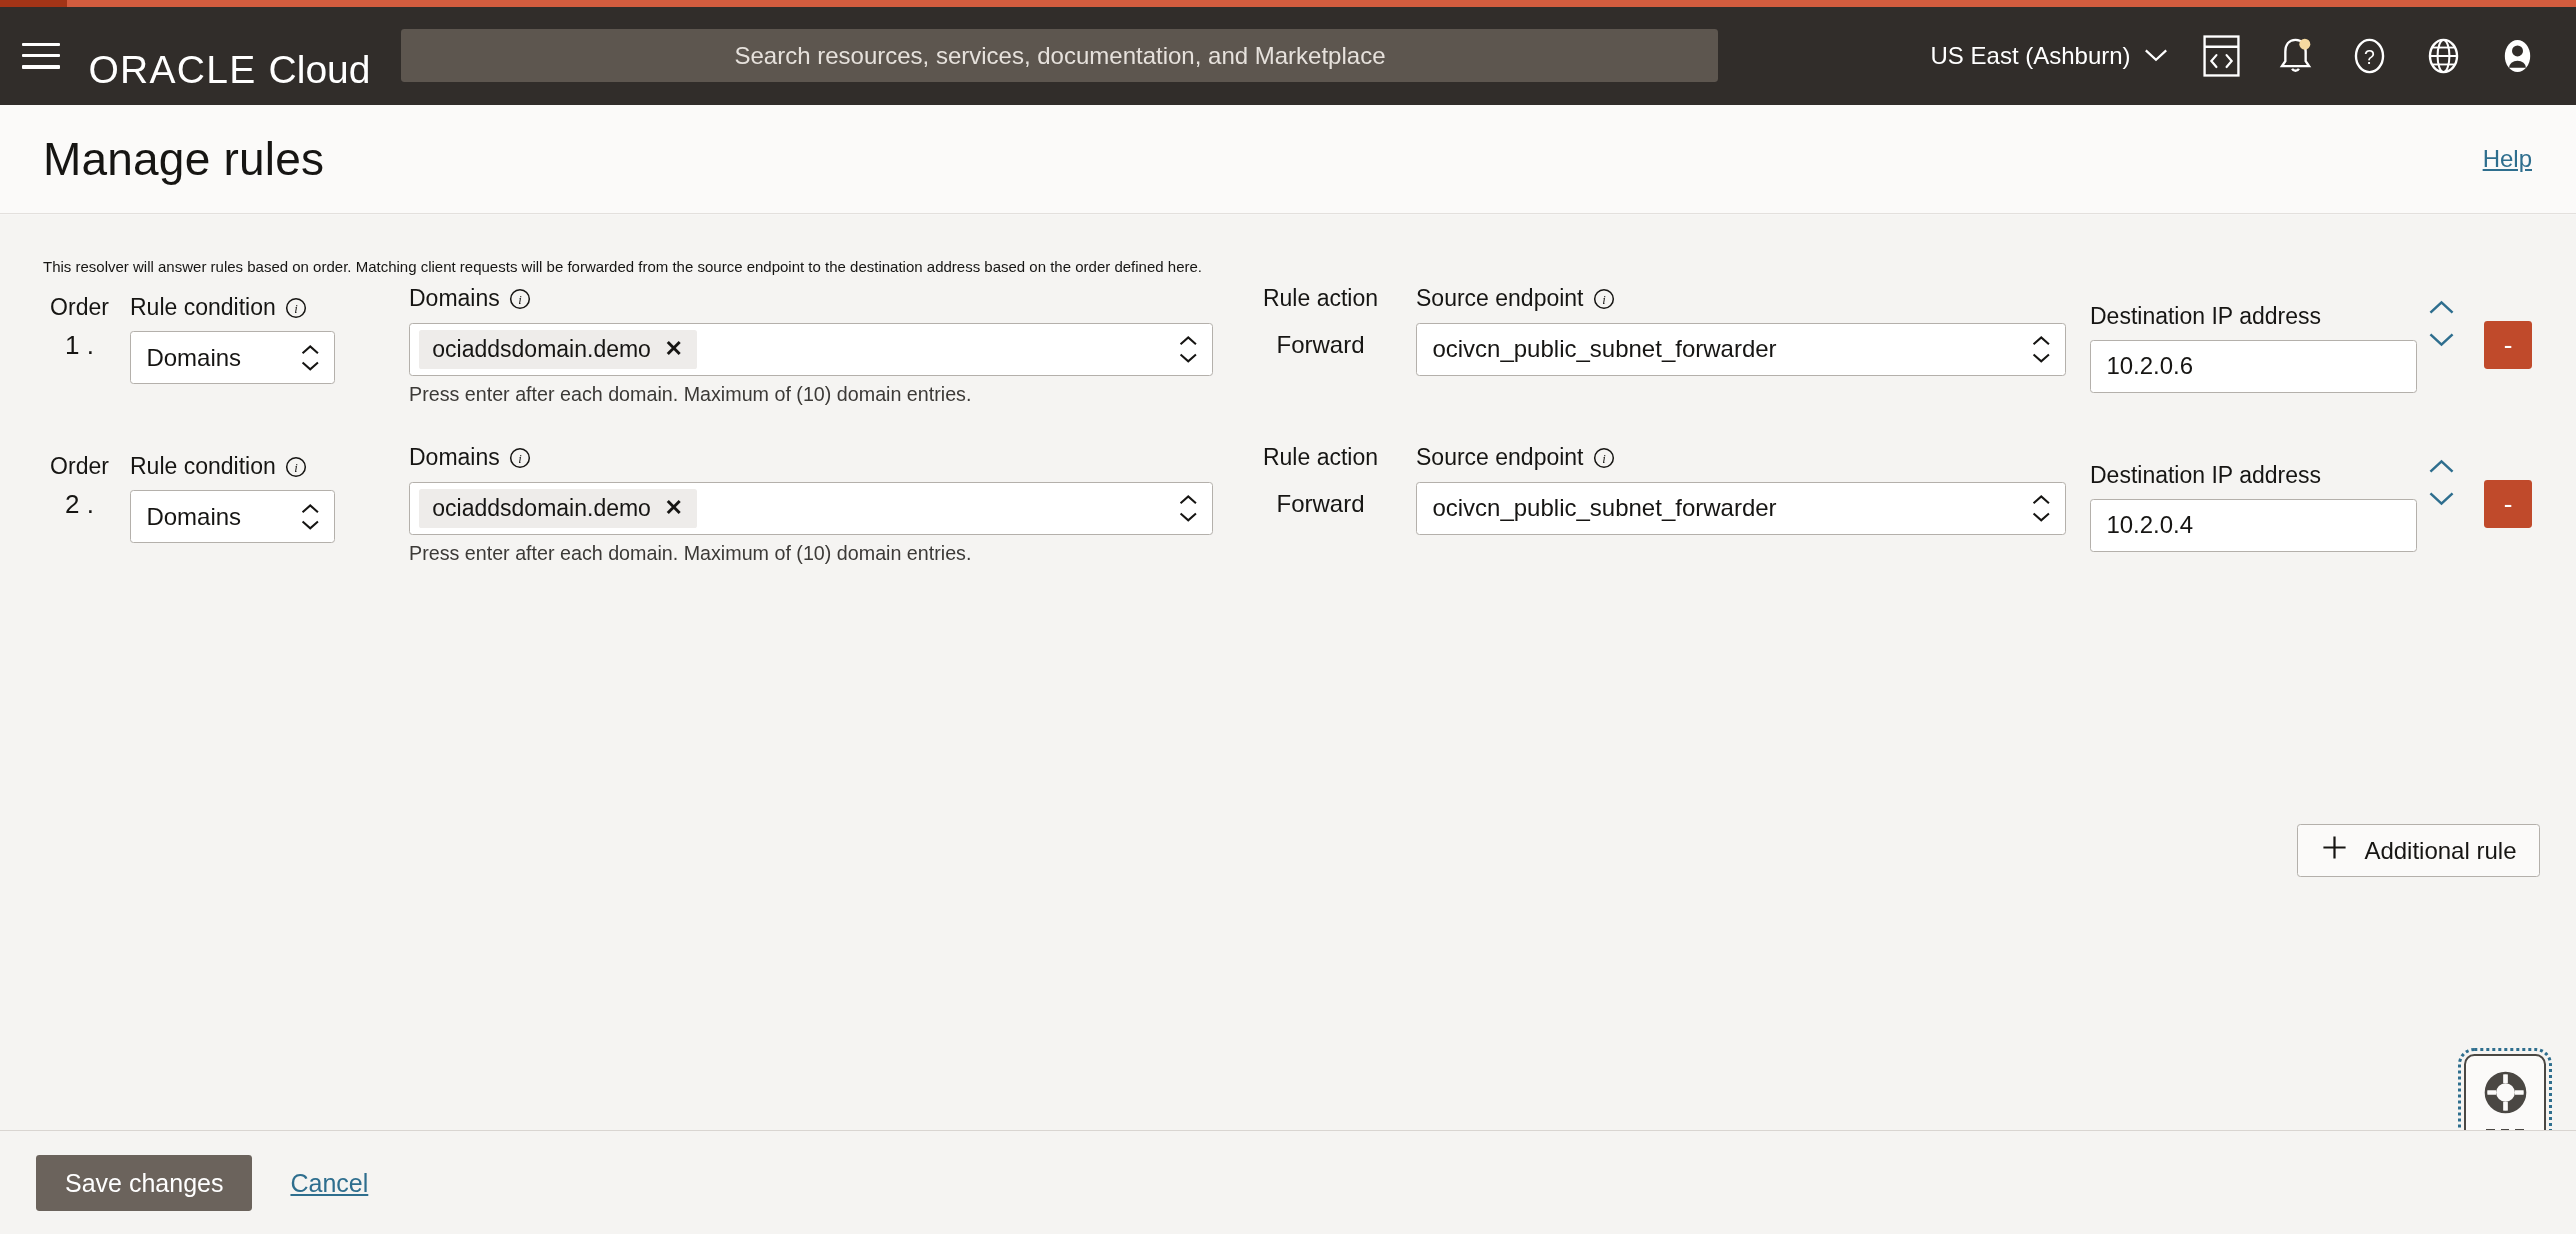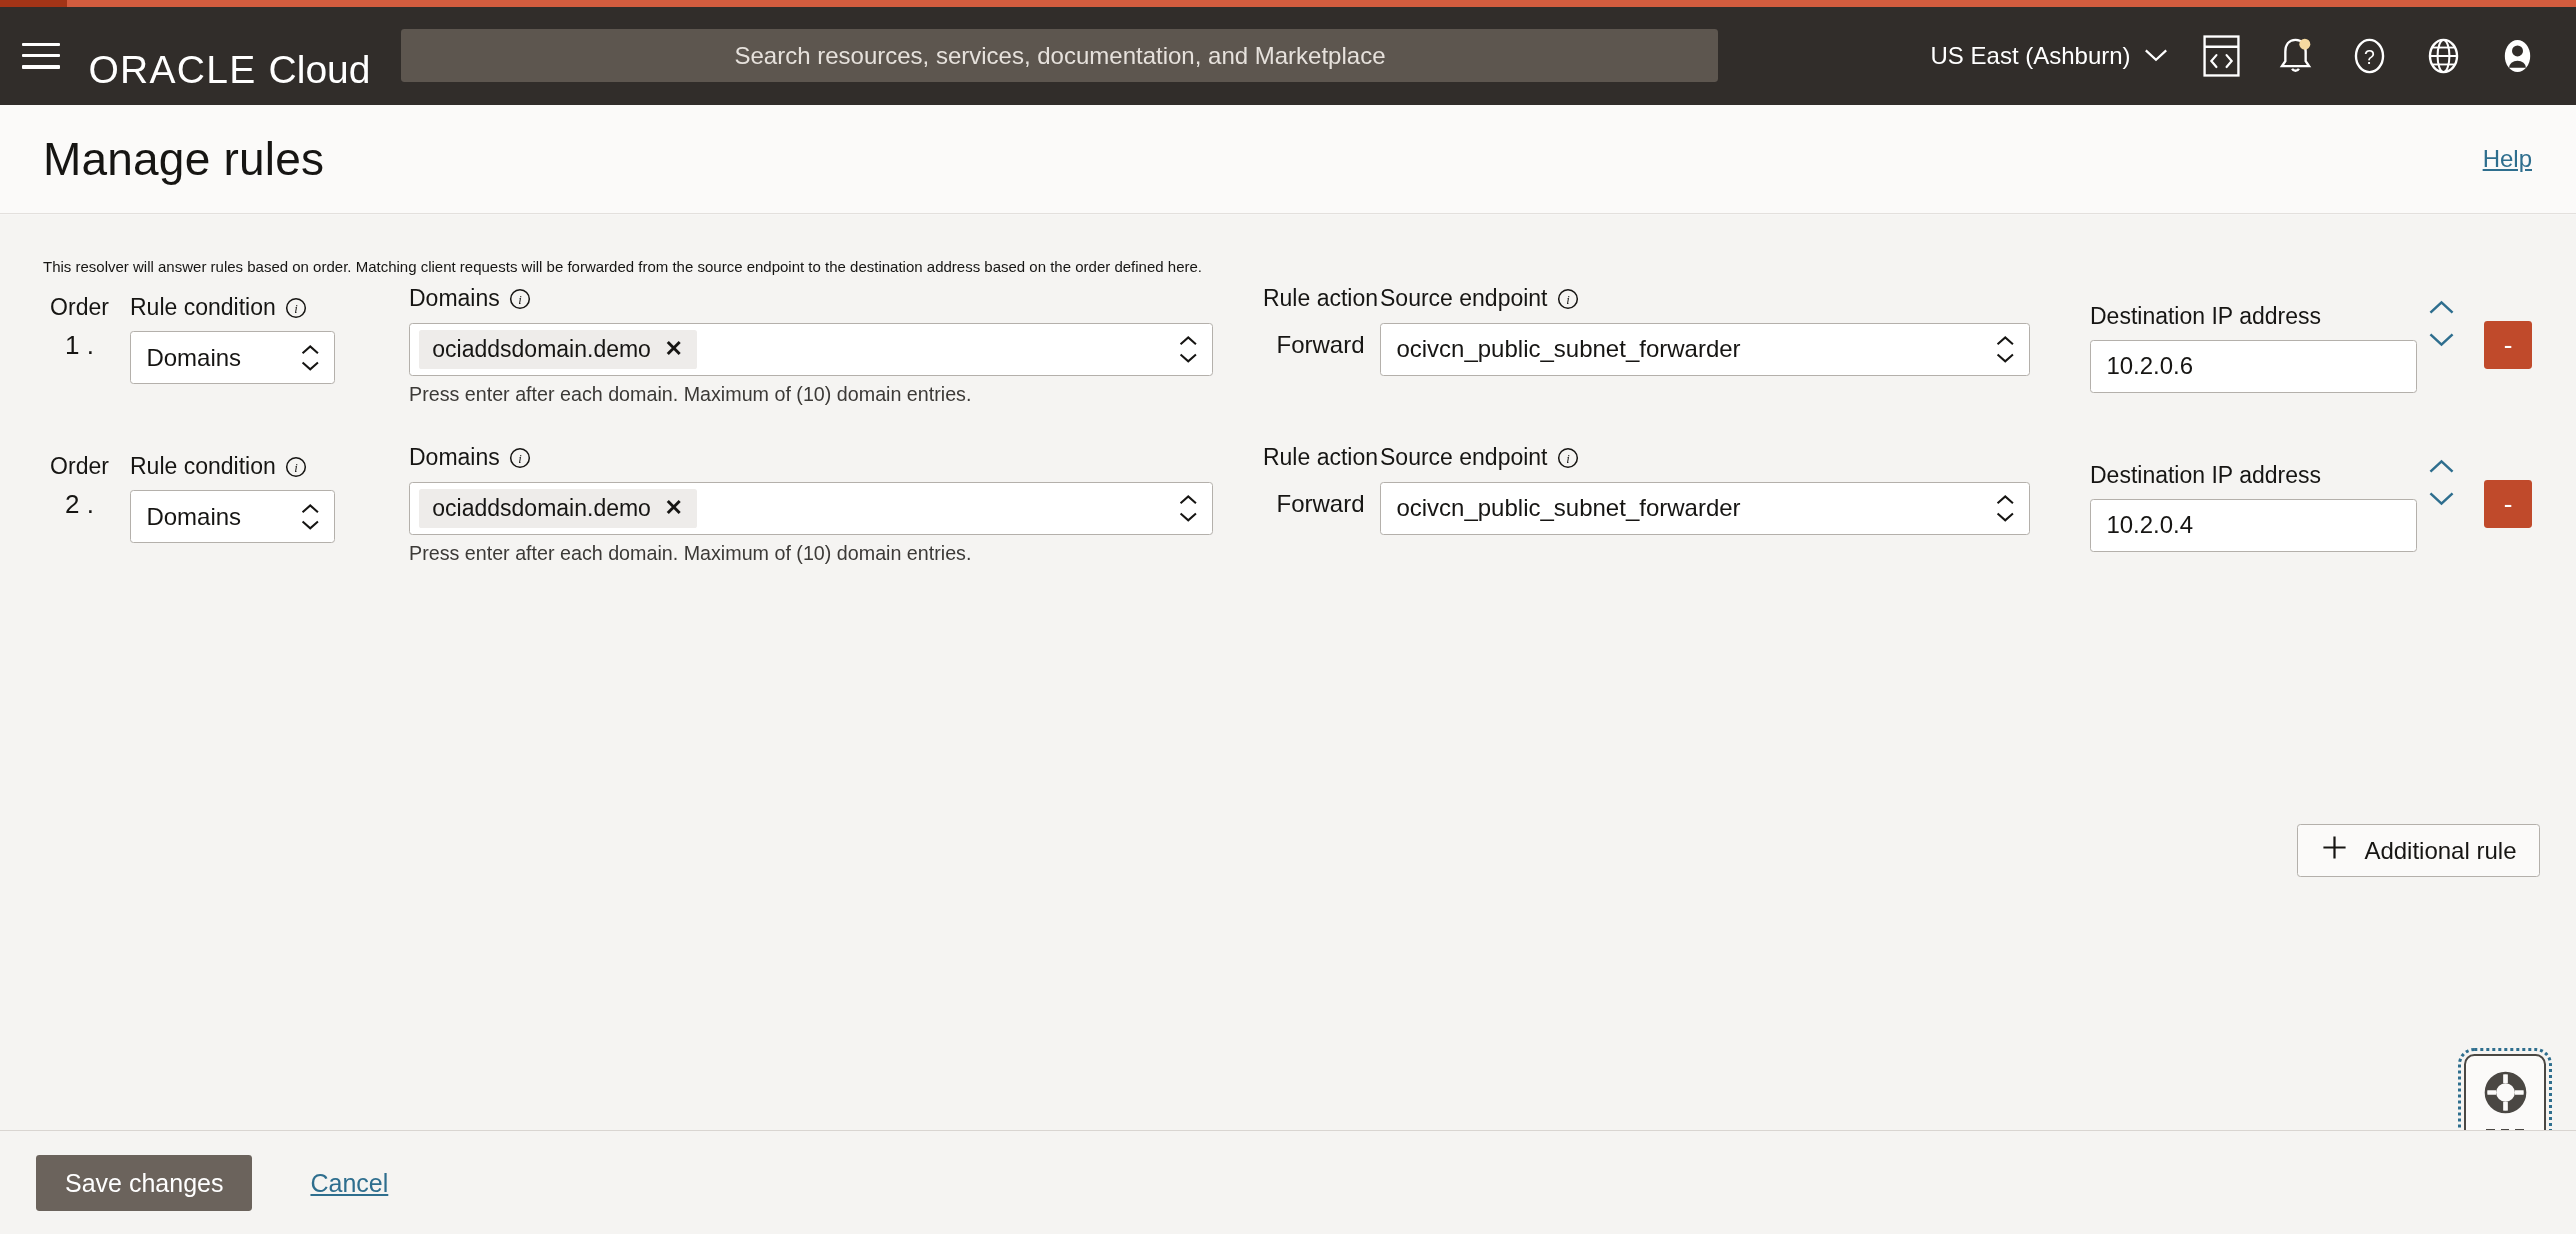--- a/index.html
+++ b/index.html
@@ -55,21 +55,21 @@
   
   .content { position:absolute; top:215px; left:0; width:2576px; height:915px; background:#f5f4f2; }
   .intro { position:absolute; top:43px; left:43px; font-size:15px; color:#161513; white-space:nowrap; }
 
   .rule-row { position:absolute; left:0; width:2576px; height:145px; }
 
   .col-order  { position:absolute; left:32.5px;  width:94px; text-align:center; }
   .col-cond   { position:absolute; left:130px; width:205px; }
   .col-dom    { position:absolute; left:409px; width:804px; }
   .col-action { position:absolute; left:1218px; width:205px; text-align:center;}
-  .col-src    { position:absolute; left:1380px; width:650px; }
+  .col-src    { position:absolute; left:1416px; width:650px; }
   .col-dest   { position:absolute; left:2090px; width:327px; }
 
   .fld-label { font-size:23px; color:#161513; display:flex; align-items:center; gap:9.4px; white-space:nowrap; }
   .info-icon { display:inline-flex; }
 
   .order-label { font-size:23px; color:#161513; }
   .order-num { font-size:26px; color:#161513; margin-top:8.6px; }
 
   .sel {
     position:relative; width:100%; height:53px; background:#fff;
@@ -122,21 +122,21 @@
     outline:3.4px dotted #2e6e8e; outline-offset:3.4px;
     display:flex; flex-direction:column; align-items:center; justify-content:center;
     gap:8.6px; cursor:pointer;
   }
   .dots { display:grid; grid-template-columns:repeat(3,8.6px); gap:6px; }
   .dots i { display:block; width:8.6px; height:8.6px; background:#4a4743; }
 
   
   .footer {
     position:absolute; top:1130px; left:0; width:2576px; height:105px;
-    background:#f5f4f2; border-top:0.9px solid #d9d5d1; display:flex; align-items:center;gap:20px;
+    background:#f5f4f2; border-top:0.9px solid #d9d5d1; display:flex; align-items:center;
   }
   .btn-save {
     margin-left:36px; background:#6b635c; color:#fff; border:none; border-radius:3.4px;
     height:56px; padding:0 29px; font-size:25px; cursor:pointer;
     font-family:"Liberation Sans", sans-serif;
   }
   .cancel-link { margin-left:38px; font-size:25px; color:#2e6e8e; text-decoration:underline; cursor:pointer; }
 </style>
 </head>
 <body>

